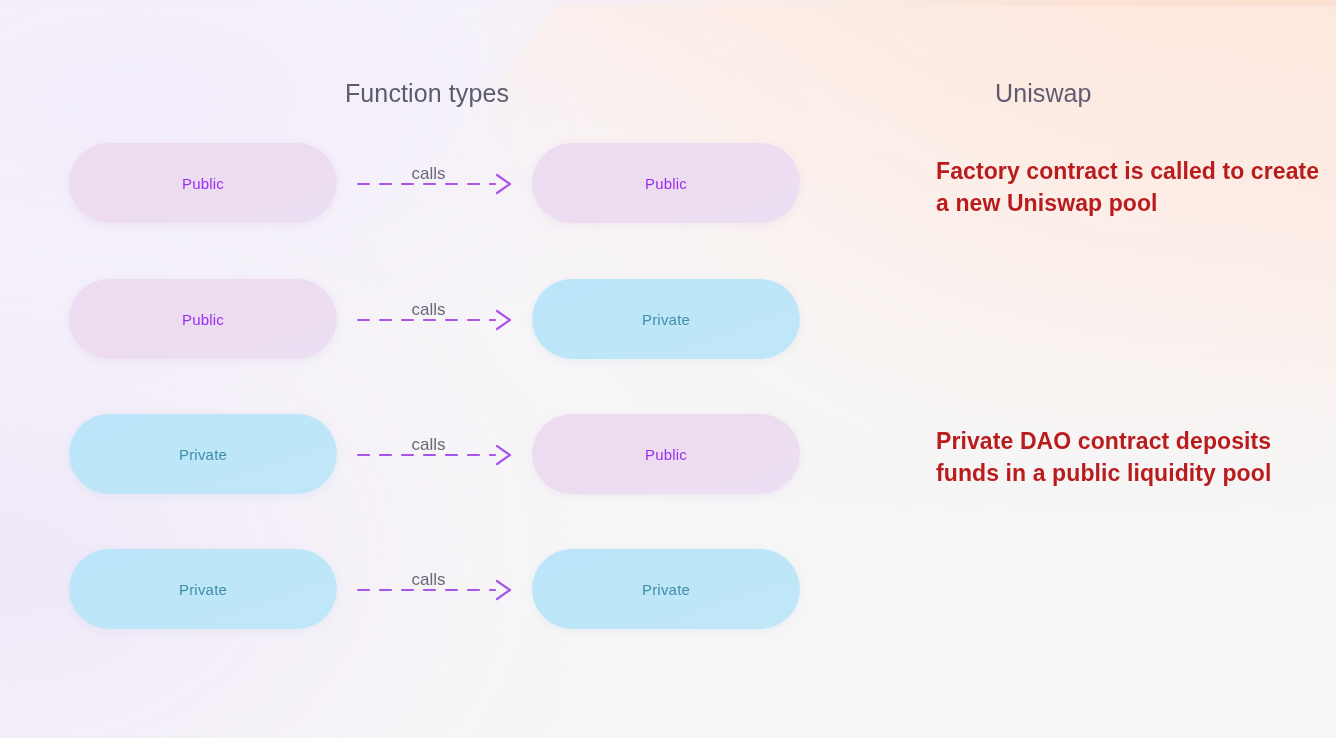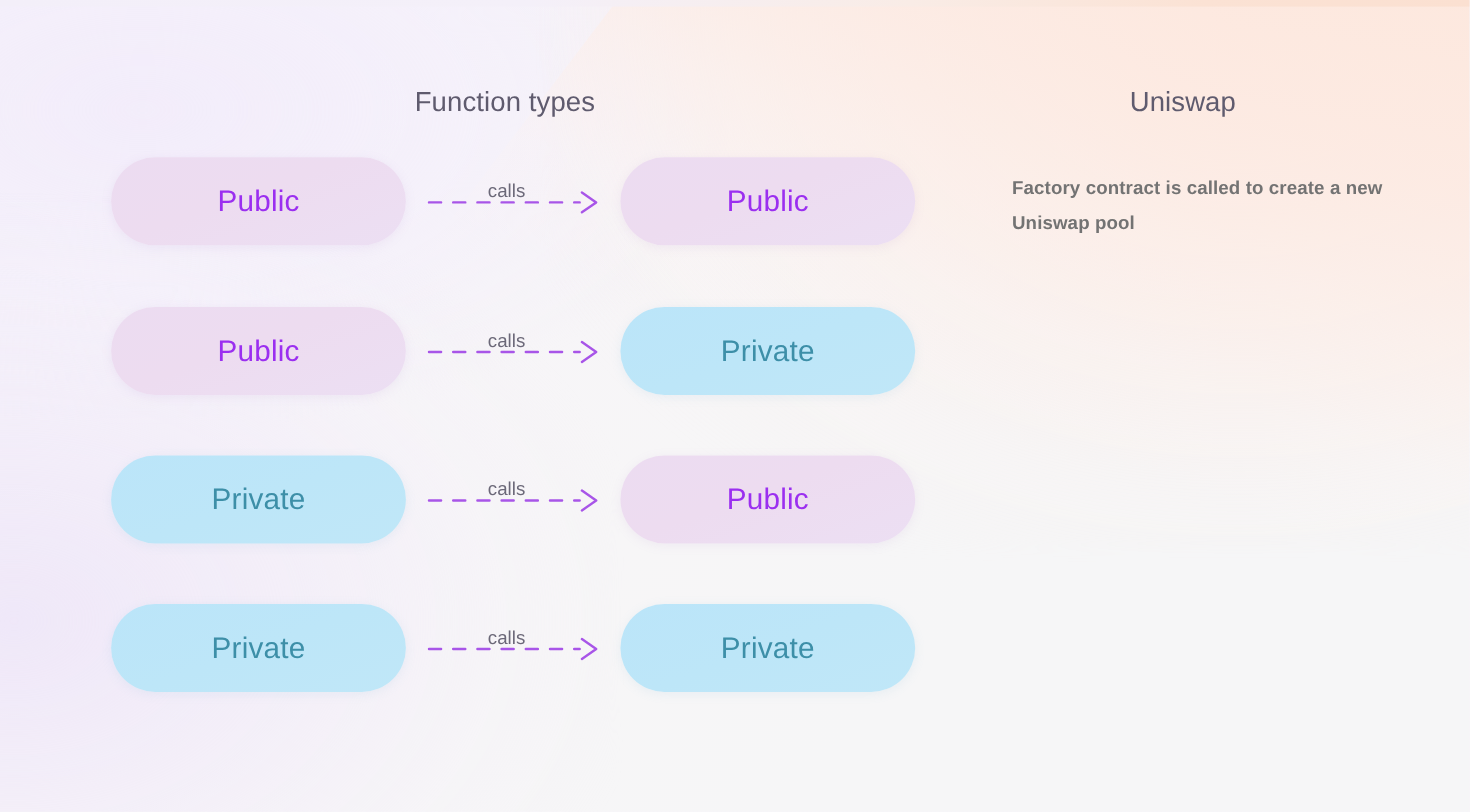--- a/index.html
+++ b/index.html
@@ -88,21 +88,20 @@
     z-index: 2;
     background: linear-gradient(90deg,
         #f3eff9 0%, #f4f0f9 36%, #f9ece6 62%, #fbe2d4 82%, #fbe0d1 100%);
   }
 
   
   #stage {
     position: absolute;
     inset: 0;
     z-index: 3;
-    margin-left: 32px;
   }
 
   .col-header {
     position: absolute;
     font-size: 25px;
     color: #5f5b6e;
     letter-spacing: 0.1px;
     white-space: nowrap;
   }
   #header-function-types { left: 345px; top: 79px; }
@@ -114,21 +113,21 @@
   .row-2 { top: 414px; }
   .row-3 { top: 549px; }
 
   .pill {
     position: absolute;
     height: 80px;
     border-radius: 40px;
     display: flex;
     align-items: center;
     justify-content: center;
-    font-size: 27px;
+    font-size: 15px;
     letter-spacing: 0.2px;
     box-sizing: border-box;
     text-align: right;
   }
   .pill-src { left: 69px;  width: 268px; }
   .pill-dst { left: 532px; width: 268px; }
 
   .pill-public {
     background: linear-gradient(160deg, #ecdcf1 0%, #eddcf0 45%, #ecdff3 100%);
     color: #9b2ff0;
@@ -157,26 +156,26 @@
     color: #6b6878;
   }
   .arrow-svg {
     position: absolute;
     left: 0;
     top: 30px;
   }
 
   .example {
     position: absolute;
-    left: 888px;
+    left: 936px;
     width: 400px;
-    font-size: 17px;
+    font-size: 23px;
     font-weight: bold;
     line-height: 32px;
-    color: #737373;
+    color: #b91c1c;
     letter-spacing: 0.1px;
   }
   .example-0 { top: 155px; }
   .example-1 { top: 265px; }
   .example-2 { top: 425px; }
   .example-3 { top: 545px; }
 </style>
 </head>
 <body>
 
@@ -243,14 +242,15 @@
       <svg class="arrow-svg" width="160" height="22" viewBox="0 0 160 22">
         <line x1="3" y1="11" x2="140" y2="11" stroke="#a855e8" stroke-width="2.2" stroke-linecap="round" stroke-dasharray="11 11"></line>
         <polyline points="142,2 155,11 142,20" fill="none" stroke="#a855e8" stroke-width="2.2" stroke-linecap="round" stroke-linejoin="round"></polyline>
       </svg>
     </div>
 
     <div class="pill pill-dst pill-private">Private</div>
   </div>
 
   <div class="example example-0">Factory contract is called to create a new Uniswap pool</div>
+  <div class="example example-2">Private DAO contract deposits funds in a public liquidity pool</div>
 
 </div>
 
 </body></html>

